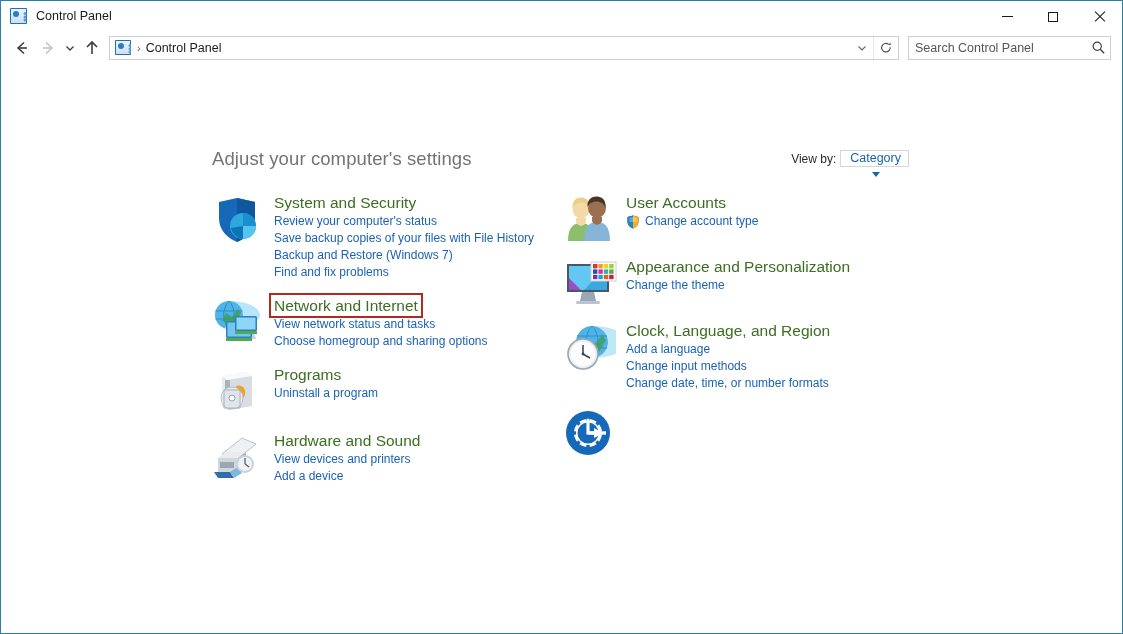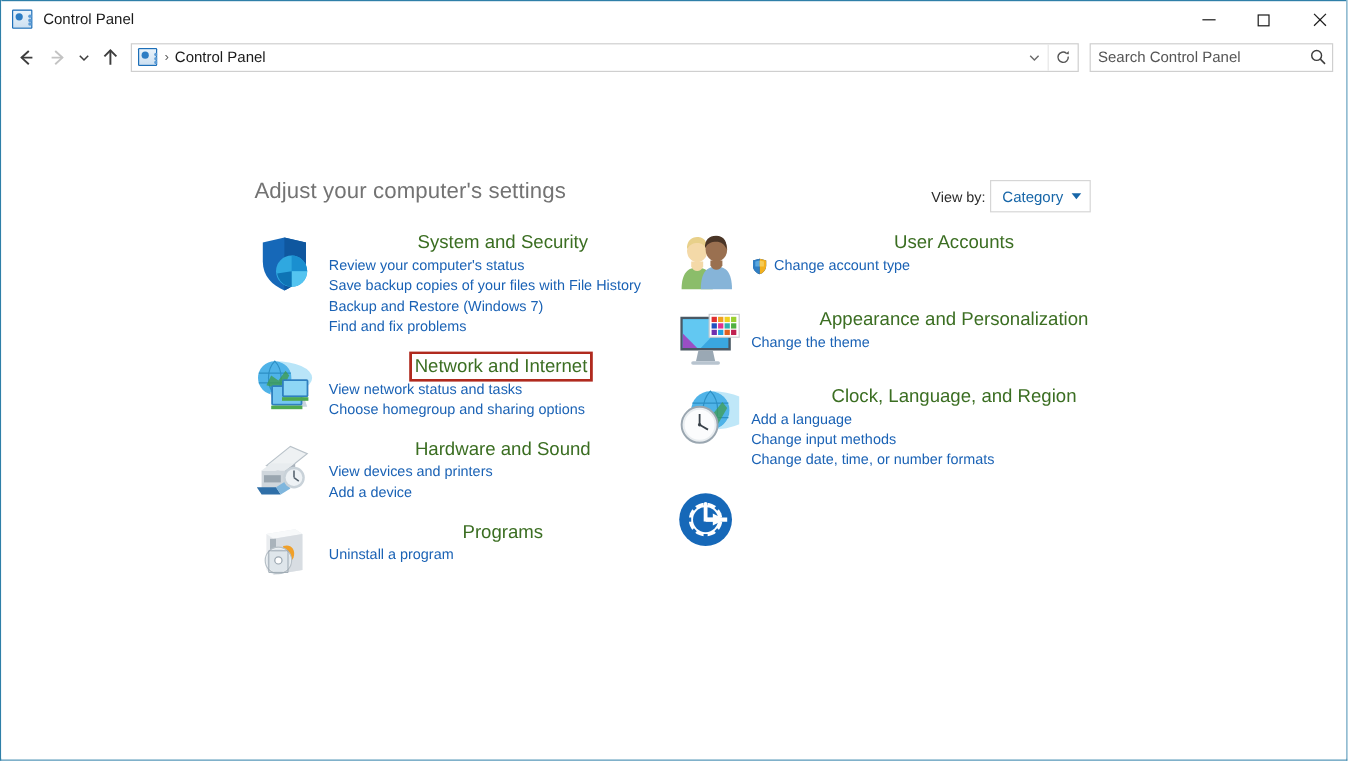--- a/index.html
+++ b/index.html
@@ -181,39 +181,39 @@
     position: absolute;
     right: 213px; top: 86px;
     display: flex; align-items: center;
   }
   #viewby-label {
     font-size: 12px; color: #2b2b2b; margin-right: 4px;
   }
   #viewby-select {
     border: 1px solid #d6d6d6;
     background: #ffffff;
-    height: 27px;
+    height: 17px;
     padding: 0 7px 0 9px;
-    display: flex; align-items: center; gap: 7px;
+    display: flex; align-items: center; gap: 7px; flex-direction: column;
   }
   #viewby-value { font-size: 12.5px; color: #1766a8; }
   .caret-down {
     width: 0; height: 0;
     border-left: 4px solid transparent;
     border-right: 4px solid transparent;
     border-top: 5px solid #1766a8;
   }
 
   #columns {
     position: absolute;
     left: 211px; top: 128px;
     right: 20px;
     display: flex;
   }
-  .col { width: 350px; text-align: center; }
+  .col { width: 350px; }
   .col.right { margin-left: 0; width: 400px; }
   #col-left { margin-right: 0; width: 352px; }
 
   .cat {
     display: flex;
     margin-bottom: 14px;
     position: relative;
   }
   .cat-icon {
     width: 62px;
@@ -384,57 +384,57 @@
       </svg>
             </div>
             <div class="cat-body">
               <div><span class="cat-title highlighted" style="box-shadow: rgb(176, 42, 30) 0px 0px 0px 2px;">Network and Internet</span></div>
               <span class="task">View network status and tasks</span>
               <span class="task">Choose homegroup and sharing options</span>
             </div>
           </div>
           <div class="cat">
             <div class="cat-icon">
+              <svg width="50" height="48" viewBox="0 0 50 48">
+        <path d="M10 8 L34 4 L40 8 L40 38 L16 42 L10 38 Z" fill="#e9ecef"></path>
+        <path d="M10 8 L34 4 L40 8 L16 12 Z" fill="#f7f9fa"></path>
+        <path d="M16 12 L40 8 L40 38 L16 42 Z" fill="#d8dde2"></path>
+        <rect x="13" y="12" width="5" height="14" fill="#a9b3bb"></rect>
+        <path d="M24 18 C30 16 34 20 33 26 C32 32 26 34 23 30 Z" fill="#f0a02a"></path>
+        <circle cx="20" cy="30" r="11" fill="#f2f5f7" stroke="#b7c0c7" stroke-width="1"></circle>
+        <circle cx="20" cy="30" r="10" fill="#dfe6eb"></circle>
+        <circle cx="20" cy="30" r="3" fill="#ffffff" stroke="#9aa6b0" stroke-width="1"></circle>
+        <path d="M12 22 L28 22 L28 40 L12 40 Z" fill="none" stroke="#9aa6b0" stroke-width="0.8"></path>
+      </svg>
+            </div>
+            <div class="cat-body">
+              <div><span class="cat-title">Programs</span></div>
+              <span class="task">Uninstall a program</span>
+            </div>
+          </div>
+          <div class="cat">
+            <div class="cat-icon">
               <svg width="52" height="48" viewBox="0 0 52 48">
         <path d="M10 20 L30 4 L44 10 L24 26 Z" fill="#eef1f3" stroke="#b9c2c9" stroke-width="1"></path>
         <path d="M6 24 L26 24 L26 40 L6 40 Z" fill="#cfd6dc"></path>
         <path d="M6 24 L14 18 L34 18 L26 24 Z" fill="#e8ecef"></path>
         <path d="M26 24 L34 18 L34 34 L26 40 Z" fill="#aab4bd"></path>
         <rect x="8" y="28" width="14" height="6" fill="#9aa6b0"></rect>
         <path d="M2 38 L18 38 L22 44 L6 44 Z" fill="#2f6fa8"></path>
         <path d="M18 38 L26 33 L30 39 L22 44 Z" fill="#7fb6dd"></path>
         <circle cx="33" cy="30" r="9" fill="#c9d2d9"></circle>
         <circle cx="33" cy="30" r="7" fill="#eef2f5"></circle>
         <path d="M33 30 L33 24" stroke="#55626d" stroke-width="1.3"></path>
         <path d="M33 30 L37 33" stroke="#55626d" stroke-width="1.3"></path>
       </svg>
             </div>
             <div class="cat-body">
               <div><span class="cat-title">Hardware and Sound</span></div>
               <span class="task">View devices and printers</span>
               <span class="task">Add a device</span>
-            </div>
-          </div>
-          <div class="cat">
-            <div class="cat-icon">
-              <svg width="50" height="48" viewBox="0 0 50 48">
-        <path d="M10 8 L34 4 L40 8 L40 38 L16 42 L10 38 Z" fill="#e9ecef"></path>
-        <path d="M10 8 L34 4 L40 8 L16 12 Z" fill="#f7f9fa"></path>
-        <path d="M16 12 L40 8 L40 38 L16 42 Z" fill="#d8dde2"></path>
-        <rect x="13" y="12" width="5" height="14" fill="#a9b3bb"></rect>
-        <path d="M24 18 C30 16 34 20 33 26 C32 32 26 34 23 30 Z" fill="#f0a02a"></path>
-        <circle cx="20" cy="30" r="11" fill="#f2f5f7" stroke="#b7c0c7" stroke-width="1"></circle>
-        <circle cx="20" cy="30" r="10" fill="#dfe6eb"></circle>
-        <circle cx="20" cy="30" r="3" fill="#ffffff" stroke="#9aa6b0" stroke-width="1"></circle>
-        <path d="M12 22 L28 22 L28 40 L12 40 Z" fill="none" stroke="#9aa6b0" stroke-width="0.8"></path>
-      </svg>
-            </div>
-            <div class="cat-body">
-              <div><span class="cat-title">Programs</span></div>
-              <span class="task">Uninstall a program</span>
             </div>
           </div>
         </div>
       <div class="col right" id="col-right">
           <div class="cat">
             <div class="cat-icon">
               <svg width="52" height="46" viewBox="0 0 52 46">
         <ellipse cx="17" cy="13" rx="8.5" ry="9.5" fill="#f4d9a8"></ellipse>
         <path d="M8.5 12 C8 4 13 1 18 1.5 C24 2 26 7 25 13 C24 8 20 6 16 6.5 C12 7 10 9 8.5 12 Z" fill="#e8d08a"></path>
         <path d="M4 45 C4 32 9 27 17 27 C25 27 30 32 30 45 Z" fill="#8bbd6a"></path>

